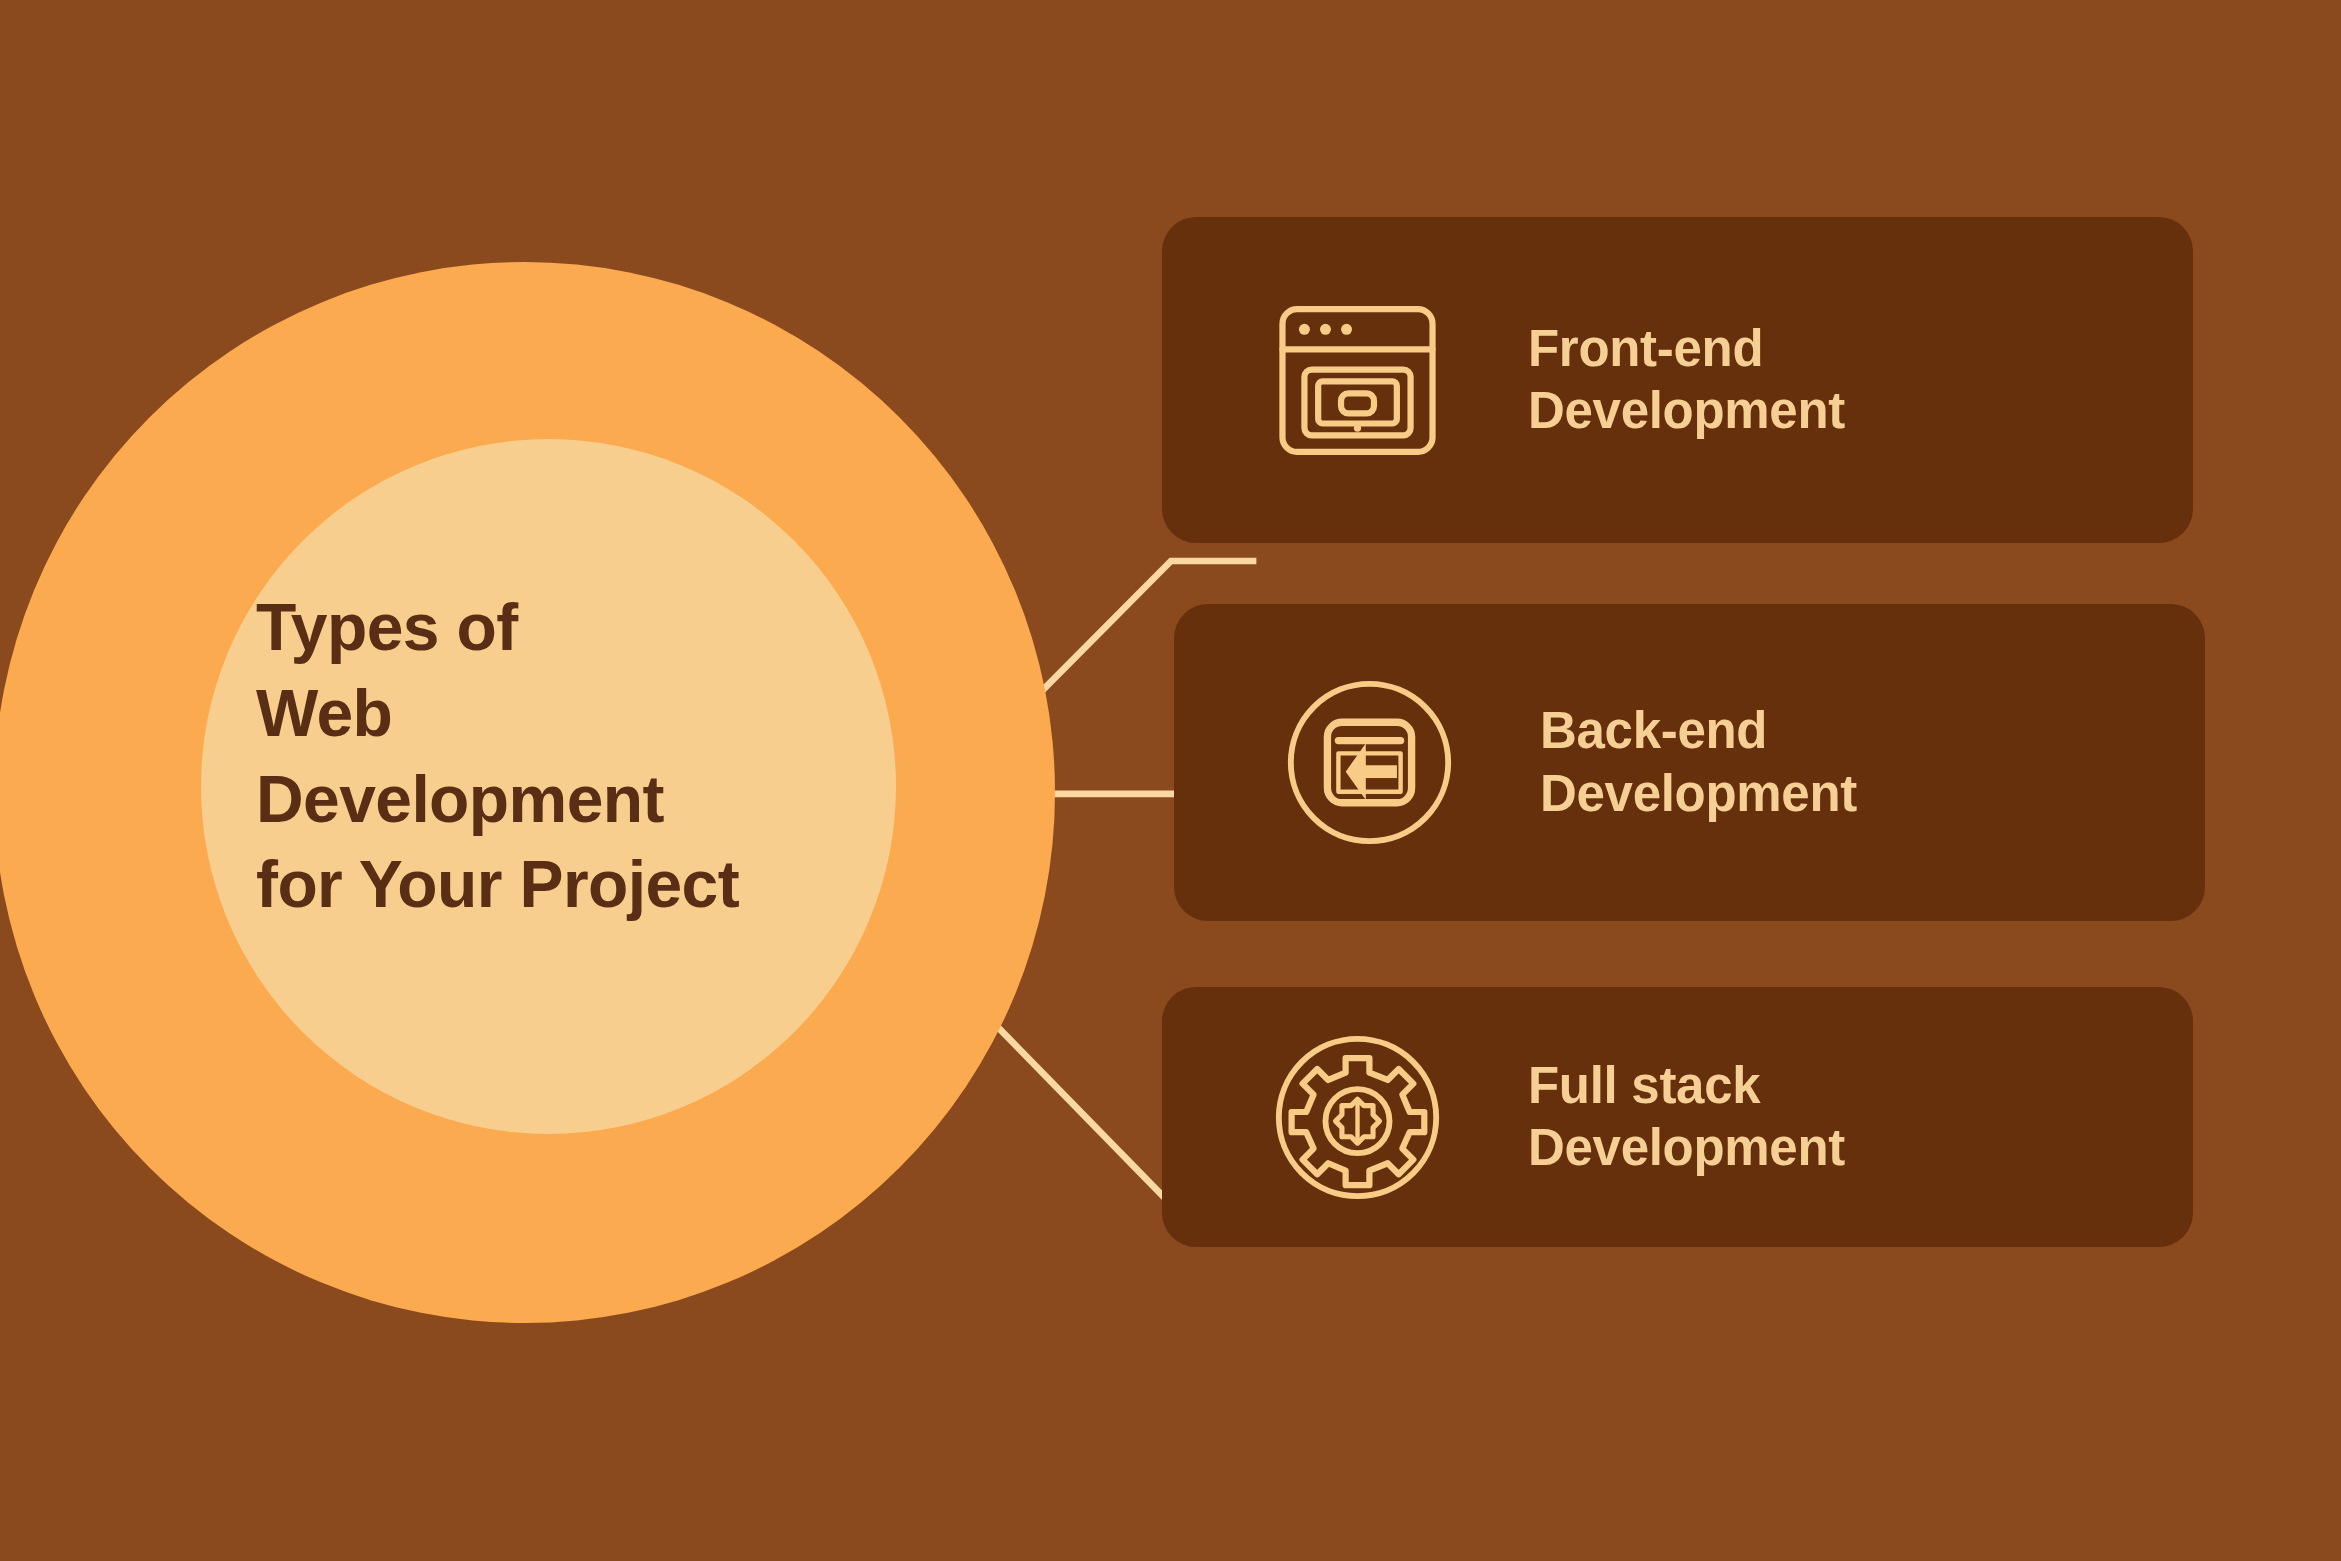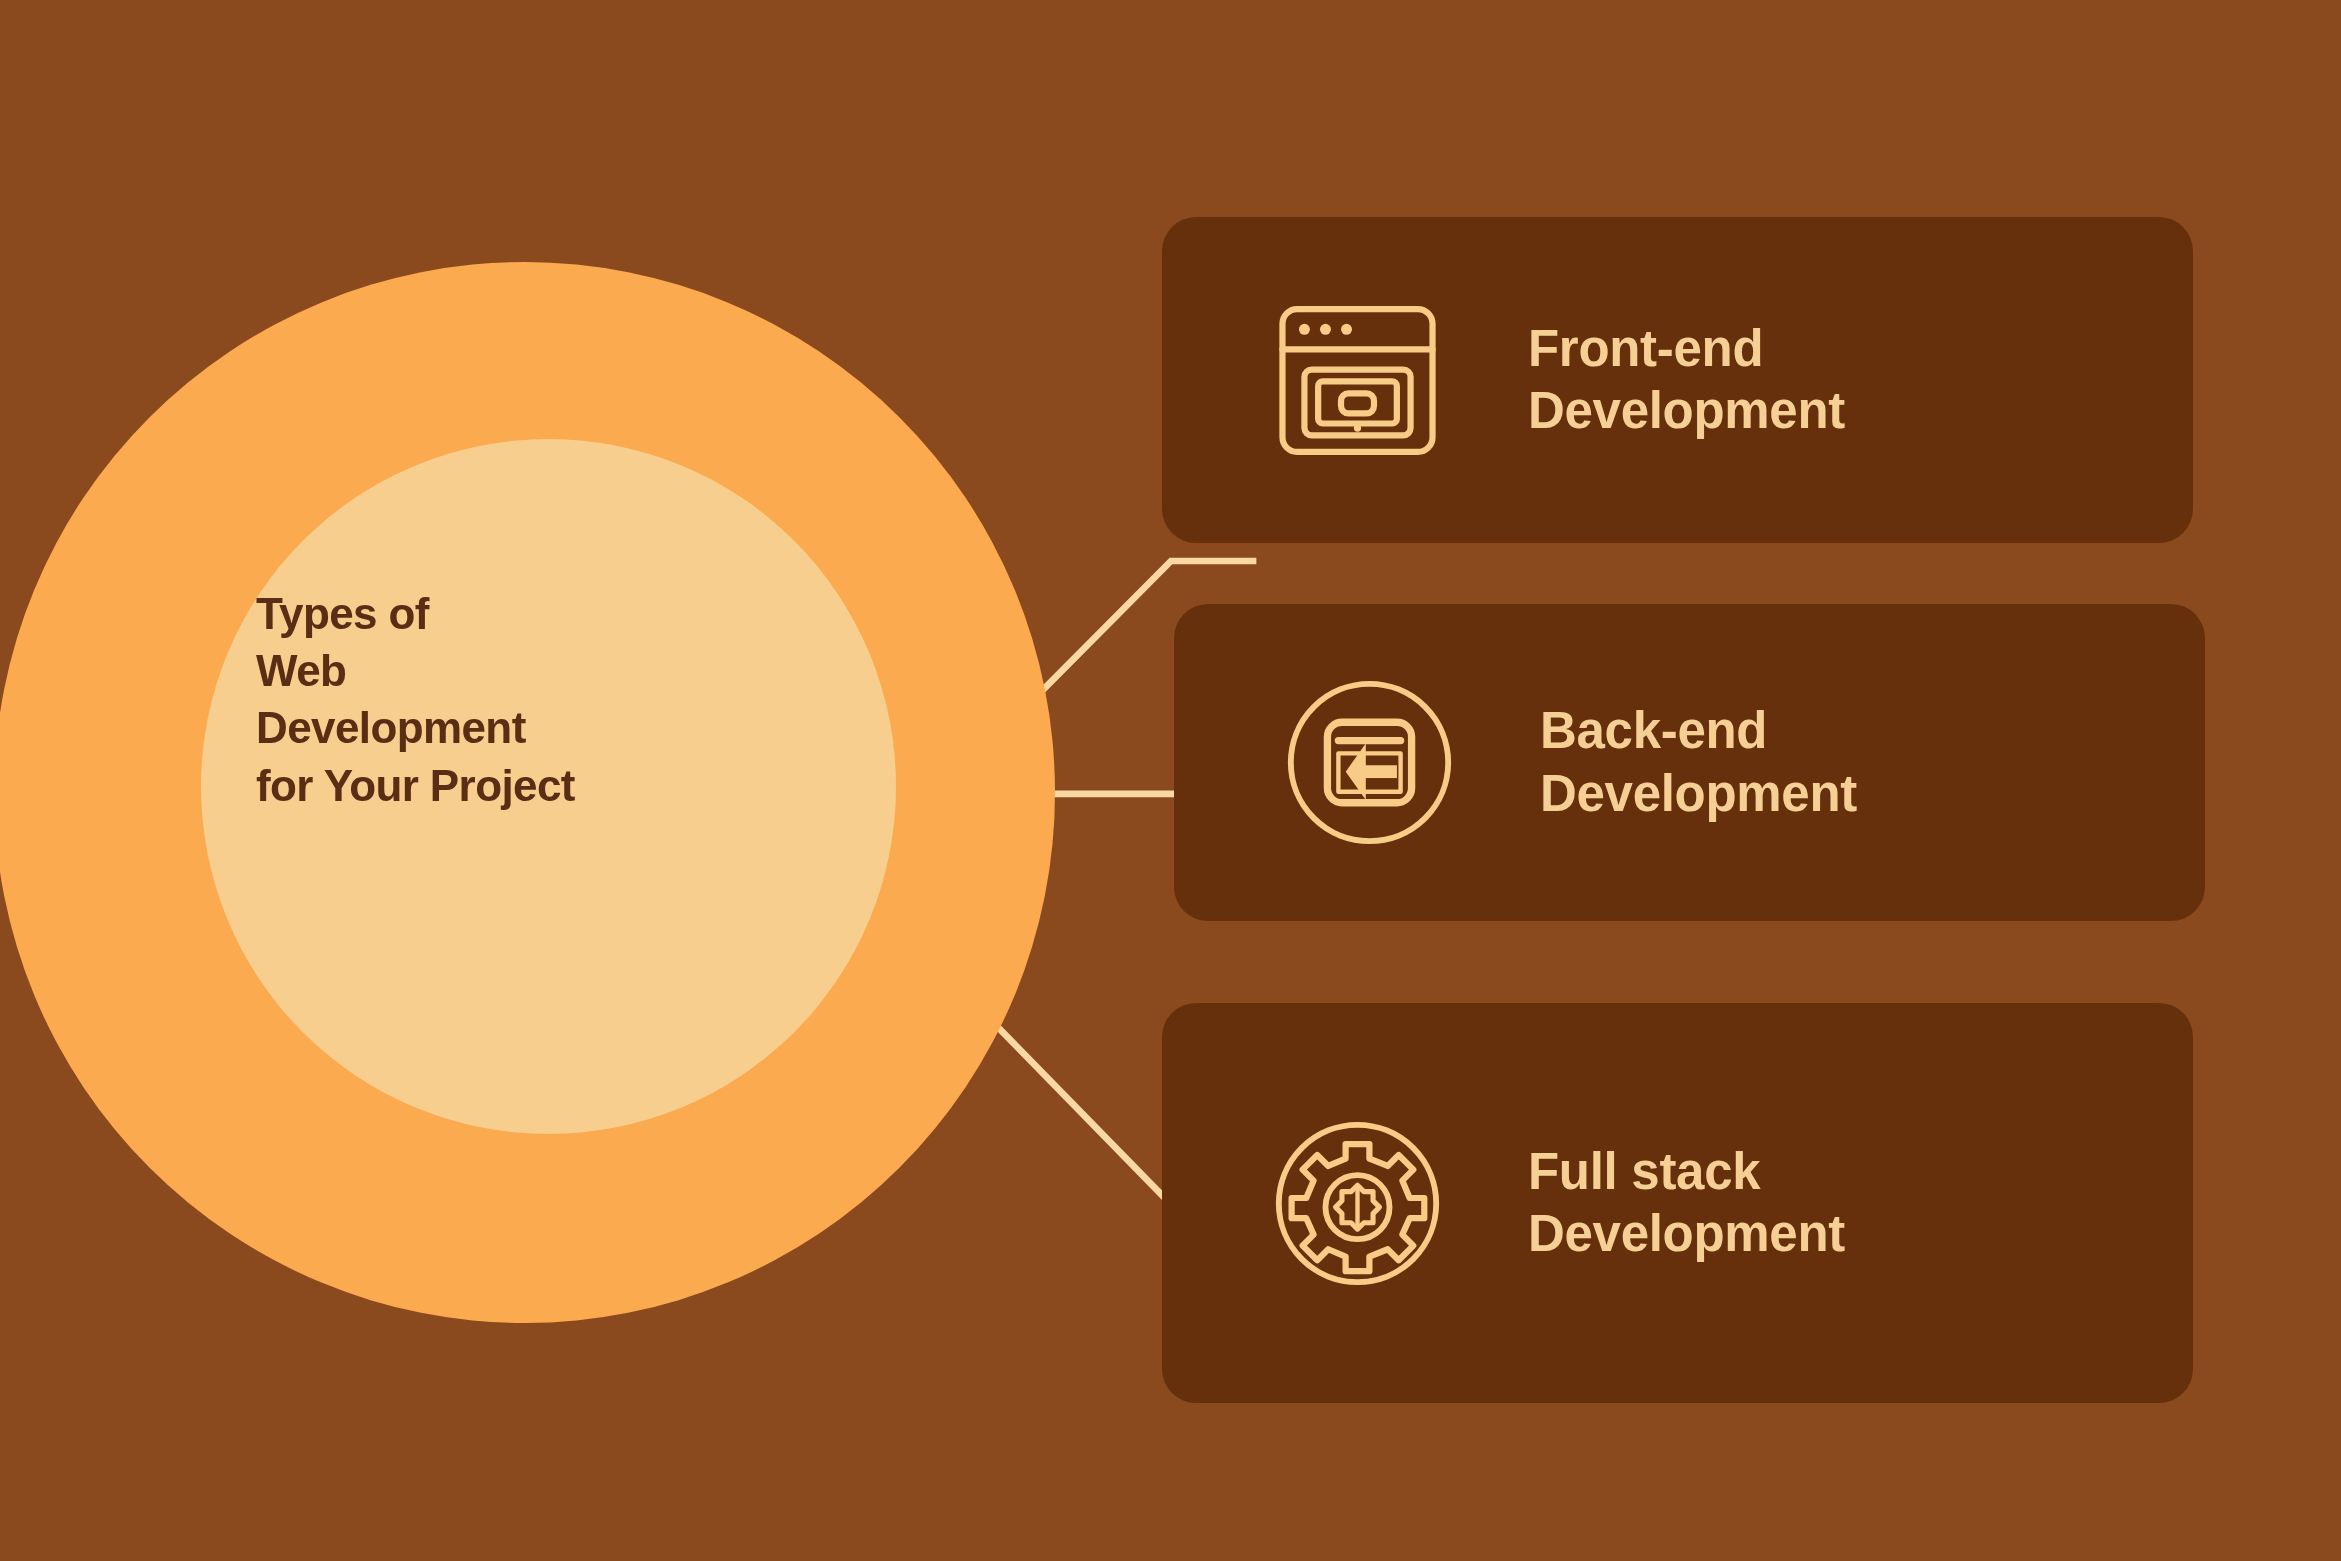--- a/index.html
+++ b/index.html
@@ -34,21 +34,21 @@
     height: 695px;
     border-radius: 50%;
     background: #F8CE8E;
   }
   #hub-title {
     position: absolute;
     left: 256px;
     top: 585px;
     width: 720px;
     color: #5A2E14;
-    font-size: 44px;
+    font-size: 66px;
     font-weight: 700;
     line-height: 1.30;
     letter-spacing: -0.6px;
     white-space: pre-line;
   }
 
   
   .connector-svg {
     position: absolute;
     left: 0;
@@ -72,21 +72,21 @@
     width: 1031px;
     background: #67300C;
     border-radius: 34px;
     display: flex;
     align-items: center;
     box-sizing: border-box;
     padding-left: 104px;
   }
   #card-frontend  { top: 217px;  height: 326px; }
   #card-backend   { top: 604px;  height: 317px; margin-left: 12px; }
-  #card-fullstack { top: 987px; height: 400px; margin-top: 16px; }
+  #card-fullstack { top: 987px; height: 260px; }
 
   .card-icon {
     flex: 0 0 auto;
     width: 262px;
     display: flex;
     align-items: center;
     justify-content: flex-start;
   }
   .card-label {
     color: #F6CF95;

